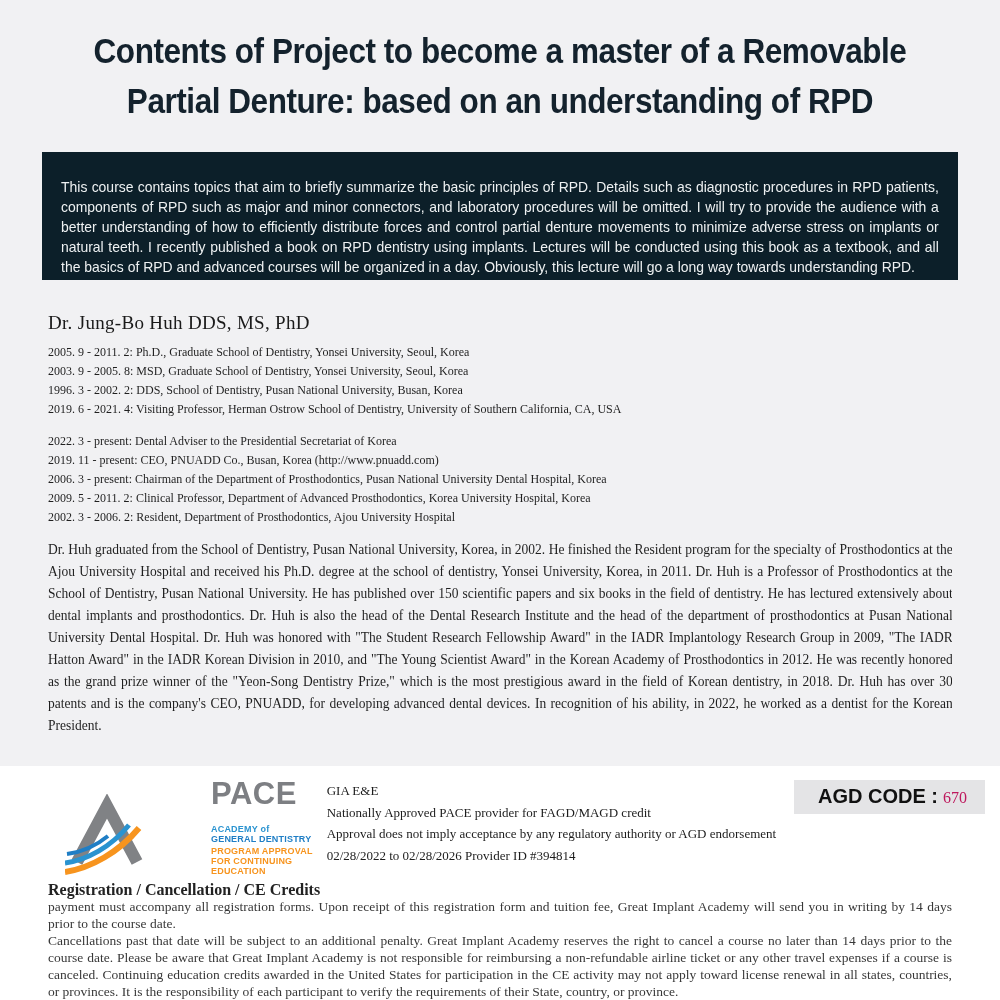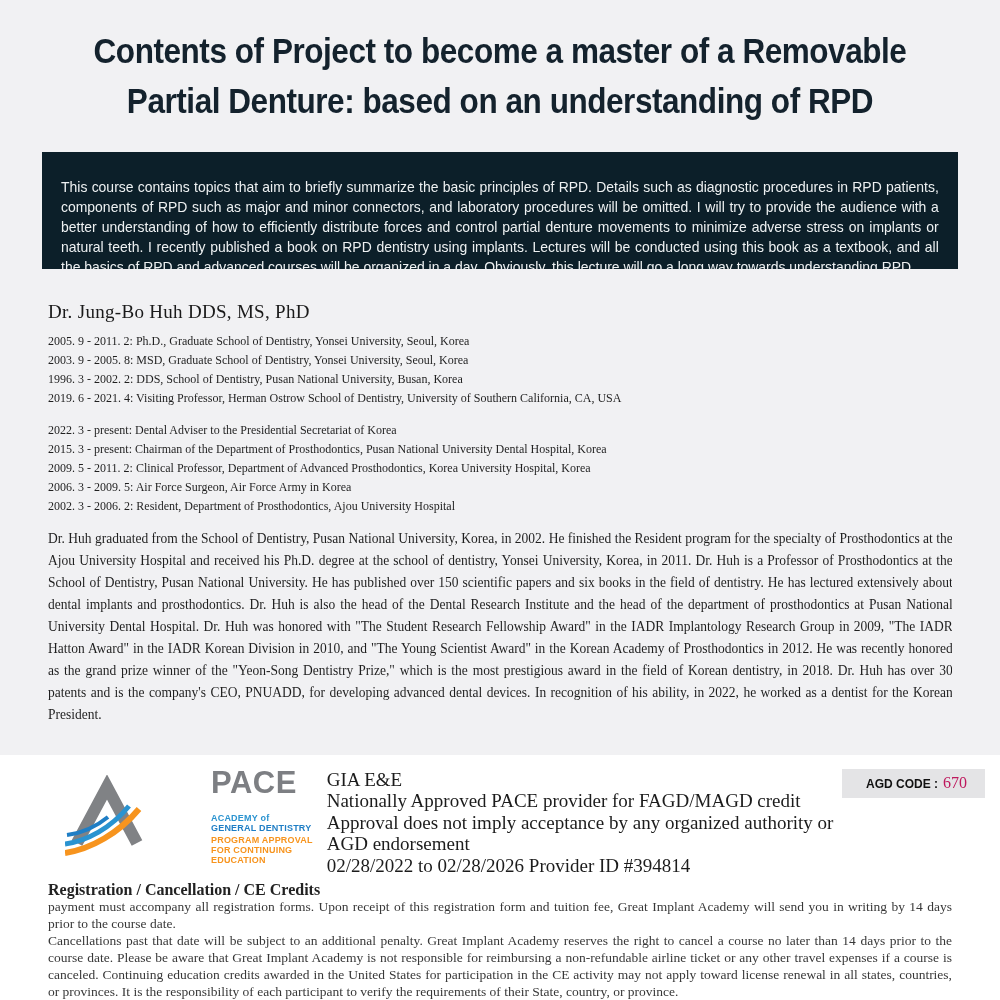--- a/index.html
+++ b/index.html
@@ -74,47 +74,47 @@
     transform-origin: 0 0;
     width: 111.2%;
   }
   .footer {
     flex: 1 1 auto;
     margin-top: 14px;
     background: var(--color-footer_bg, #ffffff);
     padding-top: 10px;
   }
   .pace-row { display: flex; align-items: flex-start; padding: 2px 15px 0 65px; }
-  .pace-logo { display: flex; align-items: center; flex: none; gap: 24px; }
+  .pace-logo { display: flex; align-items: flex-end; flex: none; gap: 24px; }
   .pace-amark { flex: none; }
   .pace-divider { width: 2px; background: #a7a9ac; margin: 2px 8px 2px 2px; }
   .pace-textstack { display: flex; flex-direction: column; padding-top: 1px; }
   .pace-wordmark {
     font-family: "Liberation Sans", sans-serif;
     font-weight: bold; font-size: 31px; line-height: 29px;
     letter-spacing: 0.5px;
     color: #7d7f83;
   }
   .pace-sub {
     font-family: "Liberation Sans", sans-serif;
     font-weight: bold; font-size: 9px; line-height: 10px;
     letter-spacing: 0.2px;
   }
   .sub-blue-1 { color: var(--color-logo_blue, #2a93d0); margin-top: 16px; }
   .sub-blue-2 { color: var(--color-logo_blue_dark, #1f7ec5); }
   .sub-orange { color: var(--color-logo_orange, #f7941e); }
   .sub-orange.first { margin-top: 2px; }
-  .provider-block { margin-left: 14px; padding-top: 2px; font-size: 19px; line-height: 21.5px; color: #1c1c1c; }
+  .provider-block { margin-left: 14px; padding-top: 2px; font-size: 13px; line-height: 21.5px; color: #1c1c1c; }
   .agd-box {
     margin-left: auto; margin-right: 0; margin-top: 2px;
     background: var(--color-agd_box_bg, #e4e4e6);
     padding: 5px 18px 6px 24px;
     white-space: nowrap;
   }
-  .agd-label { font-family: "Liberation Sans", sans-serif; font-weight: bold; font-size: 12px; color: #111; }
+  .agd-label { font-family: "Liberation Sans", sans-serif; font-weight: bold; font-size: 20px; color: #111; }
   .agd-value { font-family: "Liberation Serif", serif; font-size: 16px; color: #be185d; margin-left: 5px; }
   .fineprint { margin: 6px 48px 0 48px; }
   .fineprint-heading { font-weight: bold; font-size: 16px; line-height: 16px; color: #222; font-family: Liberation Serif, serif; }
   .fineprint-para {
     font-size: 13.5px; line-height: 17px;
     color: #383838; text-align: justify;
   }
 </style>
 </head>
 <body>
@@ -133,23 +133,23 @@
 
   <div class="cv-list">
     <div class="cv-item">2005. 9 - 2011. 2: Ph.D., Graduate School of Dentistry, Yonsei University, Seoul, Korea</div>
     <div class="cv-item">2003. 9 - 2005. 8: MSD, Graduate School of Dentistry, Yonsei University, Seoul, Korea</div>
     <div class="cv-item">1996. 3 - 2002. 2: DDS, School of Dentistry, Pusan National University, Busan, Korea</div>
     <div class="cv-item">2019. 6 - 2021. 4: Visiting Professor, Herman Ostrow School of Dentistry, University of Southern California, CA, USA</div>
   </div>
 
   <div class="cv-list second">
     <div class="cv-item">2022. 3 - present: Dental Adviser to the Presidential Secretariat of Korea</div>
-    <div class="cv-item">2015. 3 - present: Chairman of the Department of Prosthodontics, Pusan National University Dental Hospital, Korea</div>
+    <div class="cv-item">2019. 11 - present: CEO, PNUADD Co., Busan, Korea (http://www.pnuadd.com)</div>
+    <div class="cv-item">2006. 3 - present: Chairman of the Department of Prosthodontics, Pusan National University Dental Hospital, Korea</div>
     <div class="cv-item">2009. 5 - 2011. 2: Clinical Professor, Department of Advanced Prosthodontics, Korea University Hospital, Korea</div>
-    <div class="cv-item">2006. 3 - 2009. 5: Air Force Surgeon, Air Force Army in Korea</div>
     <div class="cv-item">2002. 3 - 2006. 2:  Resident, Department of Prosthodontics, Ajou University Hospital</div>
   </div>
 
   <div class="bio-wrap">
     <div class="bio-text">Dr. Huh graduated from the School of Dentistry, Pusan National University, Korea, in 2002. He finished the Resident program for the specialty of Prosthodontics at the Ajou University Hospital and received his Ph.D. degree at the school of dentistry, Yonsei University, Korea, in 2011. Dr. Huh is a Professor of Prosthodontics at the School of Dentistry, Pusan National University. He has published over 150 scientific papers and six books in the field of dentistry. He has lectured extensively about dental implants and prosthodontics. Dr. Huh is also the head of the Dental Research Institute and the head of the department of prosthodontics at Pusan National University Dental Hospital. Dr. Huh was honored with "The Student Research Fellowship Award" in the IADR Implantology Research Group in 2009, "The IADR Hatton Award" in the IADR Korean Division in 2010, and "The Young Scientist Award" in the Korean Academy of Prosthodontics in 2012. He was recently honored as the grand prize winner of the "Yeon-Song Dentistry Prize," which is the most prestigious award in the field of Korean dentistry, in 2018. Dr. Huh has over 30 patents and is the company's CEO, PNUADD, for developing advanced dental devices. In recognition of his ability, in 2022, he worked as a dentist for the Korean President.</div>
   </div>
 </div>
 
 <div class="footer">
   <div class="pace-row">
@@ -168,21 +168,21 @@
         <div class="pace-sub sub-blue-2">GENERAL DENTISTRY</div>
         <div class="pace-sub sub-orange first">PROGRAM APPROVAL</div>
         <div class="pace-sub sub-orange">FOR CONTINUING</div>
         <div class="pace-sub sub-orange">EDUCATION</div>
       </div>
     </div>
 
     <div class="provider-block">
       <div>GIA E&amp;E</div>
       <div>Nationally Approved PACE provider for FAGD/MAGD credit</div>
-      <div>Approval does not imply acceptance by any organized authority or AGD endorsement</div>
+      <div>Approval does not imply acceptance by any regulatory authority or AGD endorsement</div>
       <div>02/28/2022 to 02/28/2026 Provider ID #394814</div>
     </div>
 
     <div class="agd-box">
       <span class="agd-label">AGD CODE :</span><span class="agd-value">670</span>
     </div>
   </div>
 
   <div class="fineprint">
     <div class="fineprint-heading">Registration / Cancellation / CE Credits</div>

